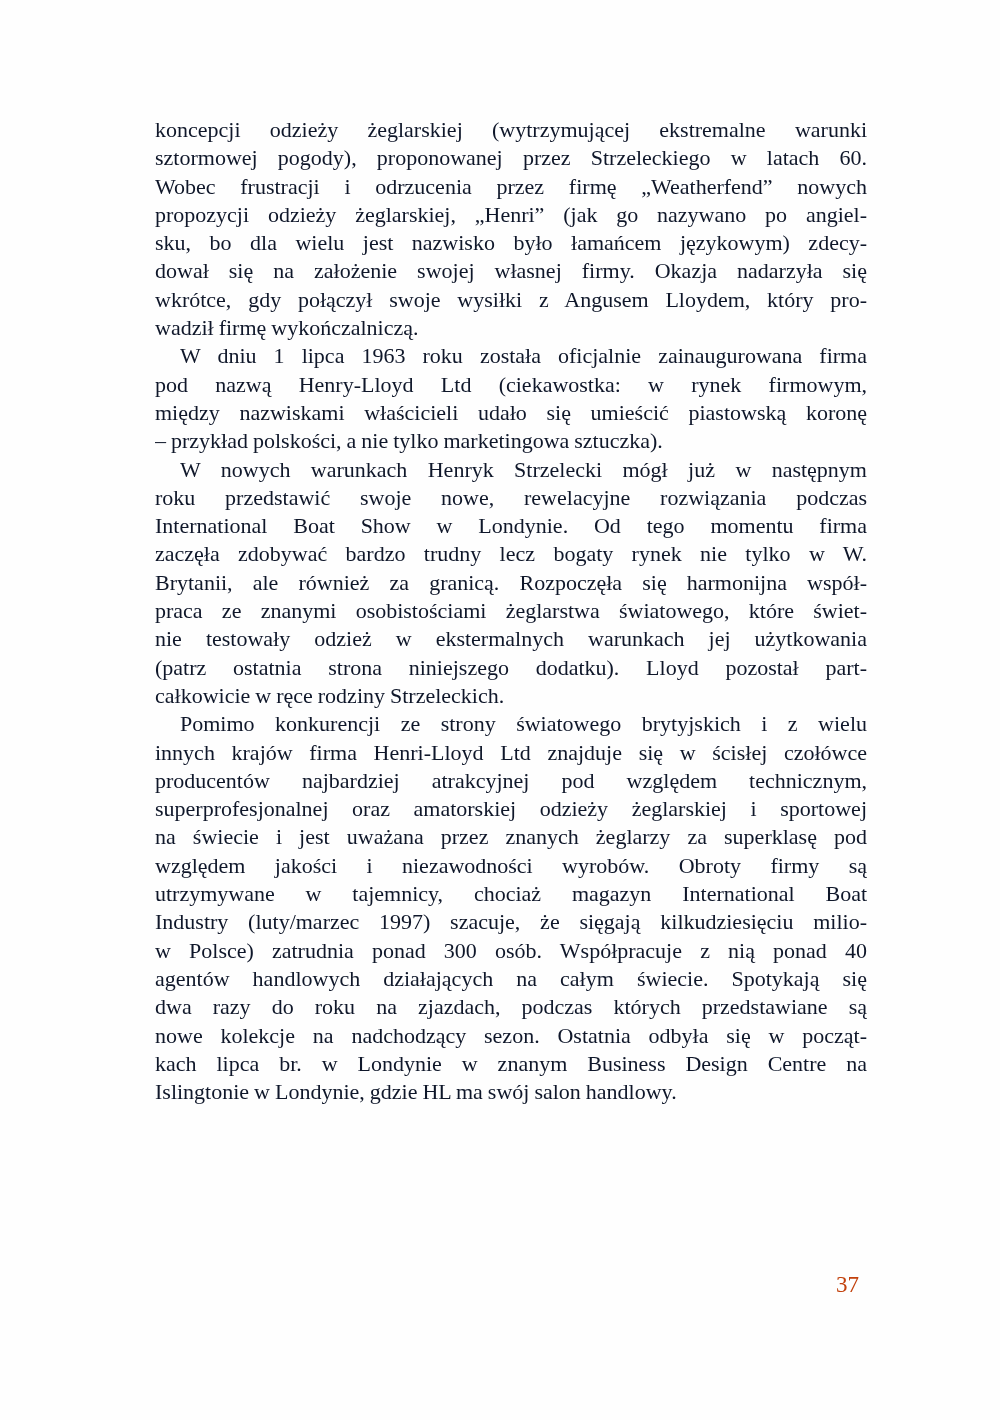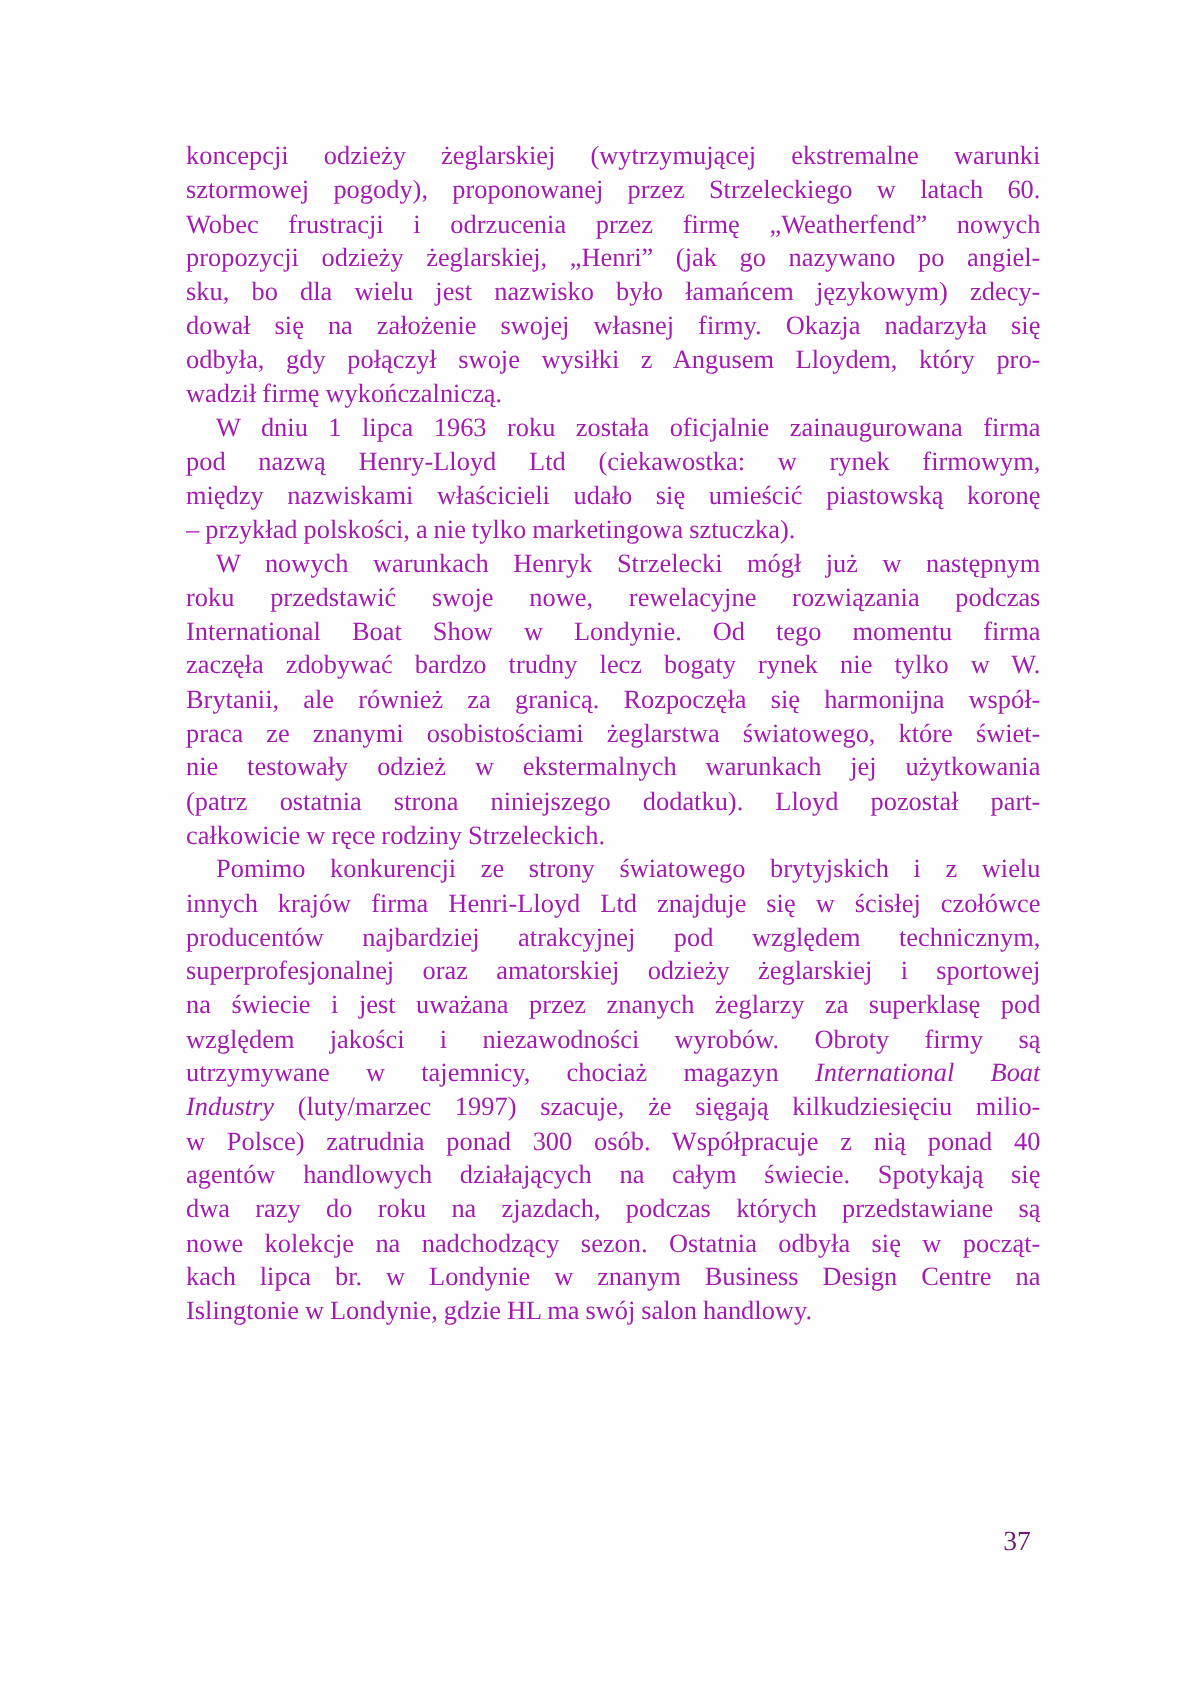--- a/index.html
+++ b/index.html
@@ -15,64 +15,63 @@
     overflow: hidden;
     font-family: "Liberation Serif", "DejaVu Serif", serif;
   }
   .page-text {
     position: absolute;
     left: 155px;
     top: 116px;
     width: 712px;
     font-size: 22px;
     line-height: 28.3px;
-    color: #a21caf;
+    color: #0f172a;
     word-spacing: -0.5px;
   }
   .paragraph {
     margin: 0;
     padding: 0;
   }
   .line {
     text-align: justify;
     text-align-last: justify;
     white-space: normal;
     height: 28.3px;
     overflow: hidden;
   }
   .line.last {
     text-align-last: left;
   }
   .line.indent {
     text-indent: 25px;
   }
   .italic {
-    font-style: italic;
   }
   .page-number {
     position: absolute;
     left: 836px;
     top: 1272px;
     font-size: 23px;
-    color: #701a75;
+    color: #c2410c;
   }
 </style>
 </head>
 <body>
 
 <div class="page">
   <div class="page-text" id="page-text">
       <div class="paragraph">
         <div class="line">koncepcji odzieży żeglarskiej (wytrzymującej ekstremalne warunki</div>
         <div class="line">sztormowej pogody), proponowanej przez Strzeleckiego w latach 60.</div>
         <div class="line">Wobec frustracji i odrzucenia przez firmę „Weatherfend” nowych</div>
         <div class="line">propozycji odzieży żeglarskiej, „Henri” (jak go nazywano po angiel-</div>
         <div class="line">sku, bo dla wielu jest nazwisko było łamańcem językowym) zdecy-</div>
         <div class="line">dował się na założenie swojej własnej firmy. Okazja nadarzyła się</div>
-        <div class="line">odbyła, gdy połączył swoje wysiłki z Angusem Lloydem, który pro-</div>
+        <div class="line">wkrótce, gdy połączył swoje wysiłki z Angusem Lloydem, który pro-</div>
         <div class="line last">wadził firmę wykończalniczą.</div>
       </div>
       <div class="paragraph">
         <div class="line indent">W dniu 1 lipca 1963 roku została oficjalnie zainaugurowana firma</div>
         <div class="line">pod nazwą Henry-Lloyd Ltd (ciekawostka: w rynek firmowym,</div>
         <div class="line">między nazwiskami właścicieli udało się umieścić piastowską koronę</div>
         <div class="line last">– przykład polskości, a nie tylko marketingowa sztuczka).</div>
       </div>
       <div class="paragraph">
         <div class="line indent">W nowych warunkach Henryk Strzelecki mógł już w następnym</div>

